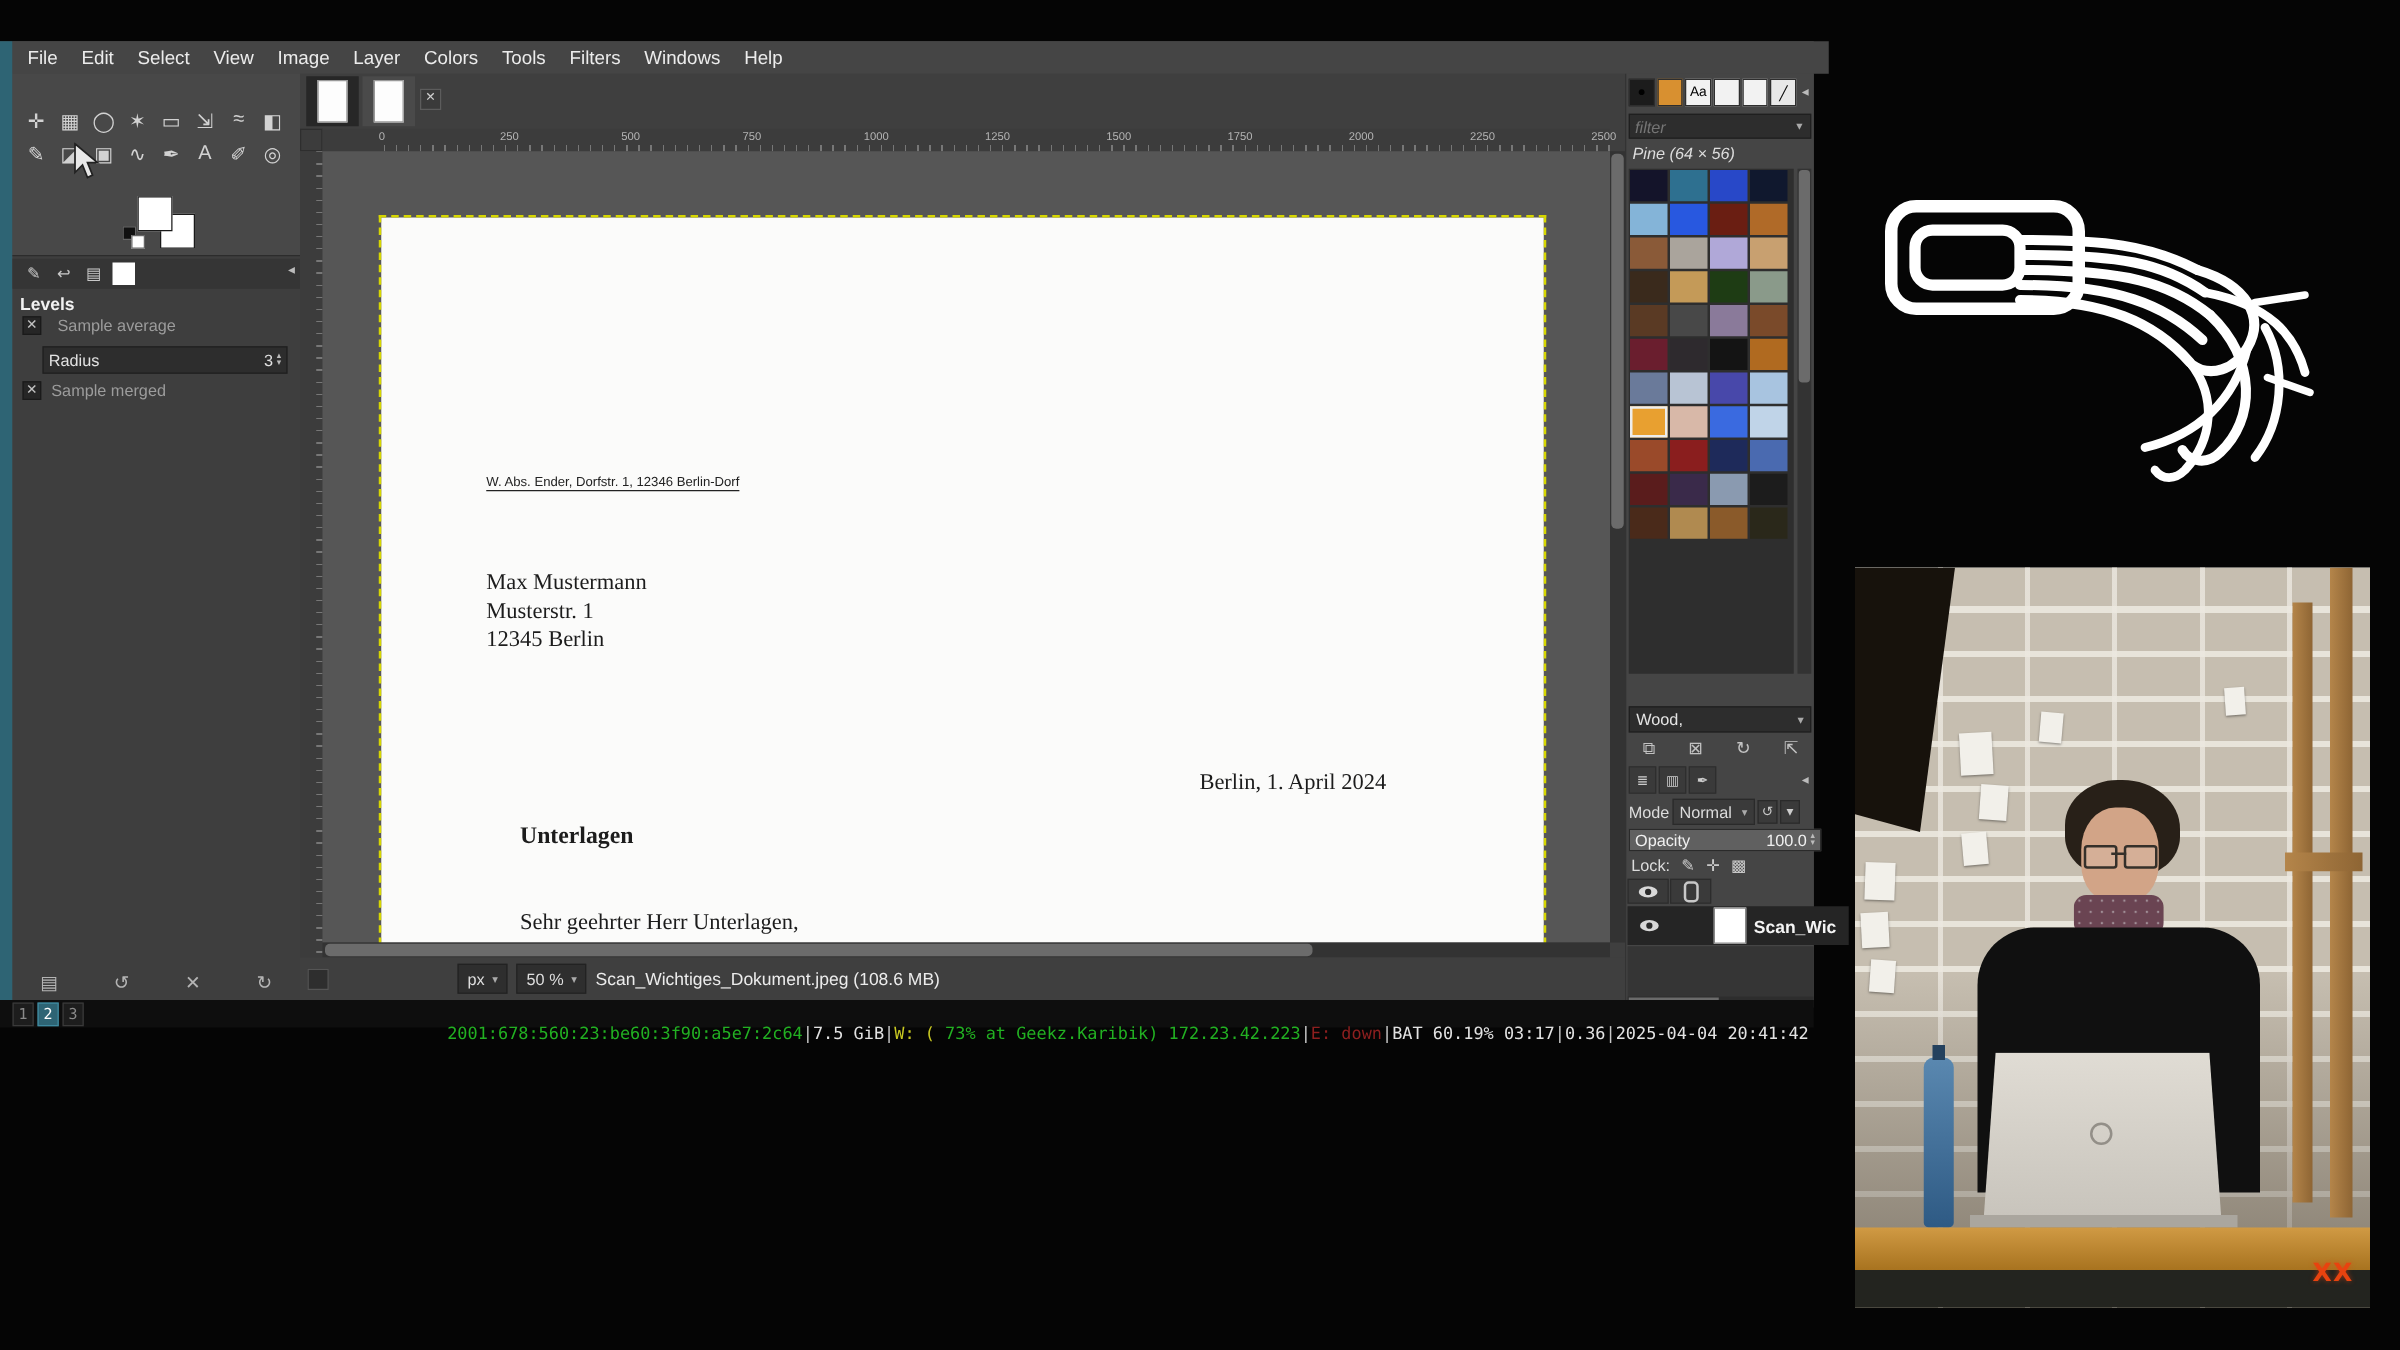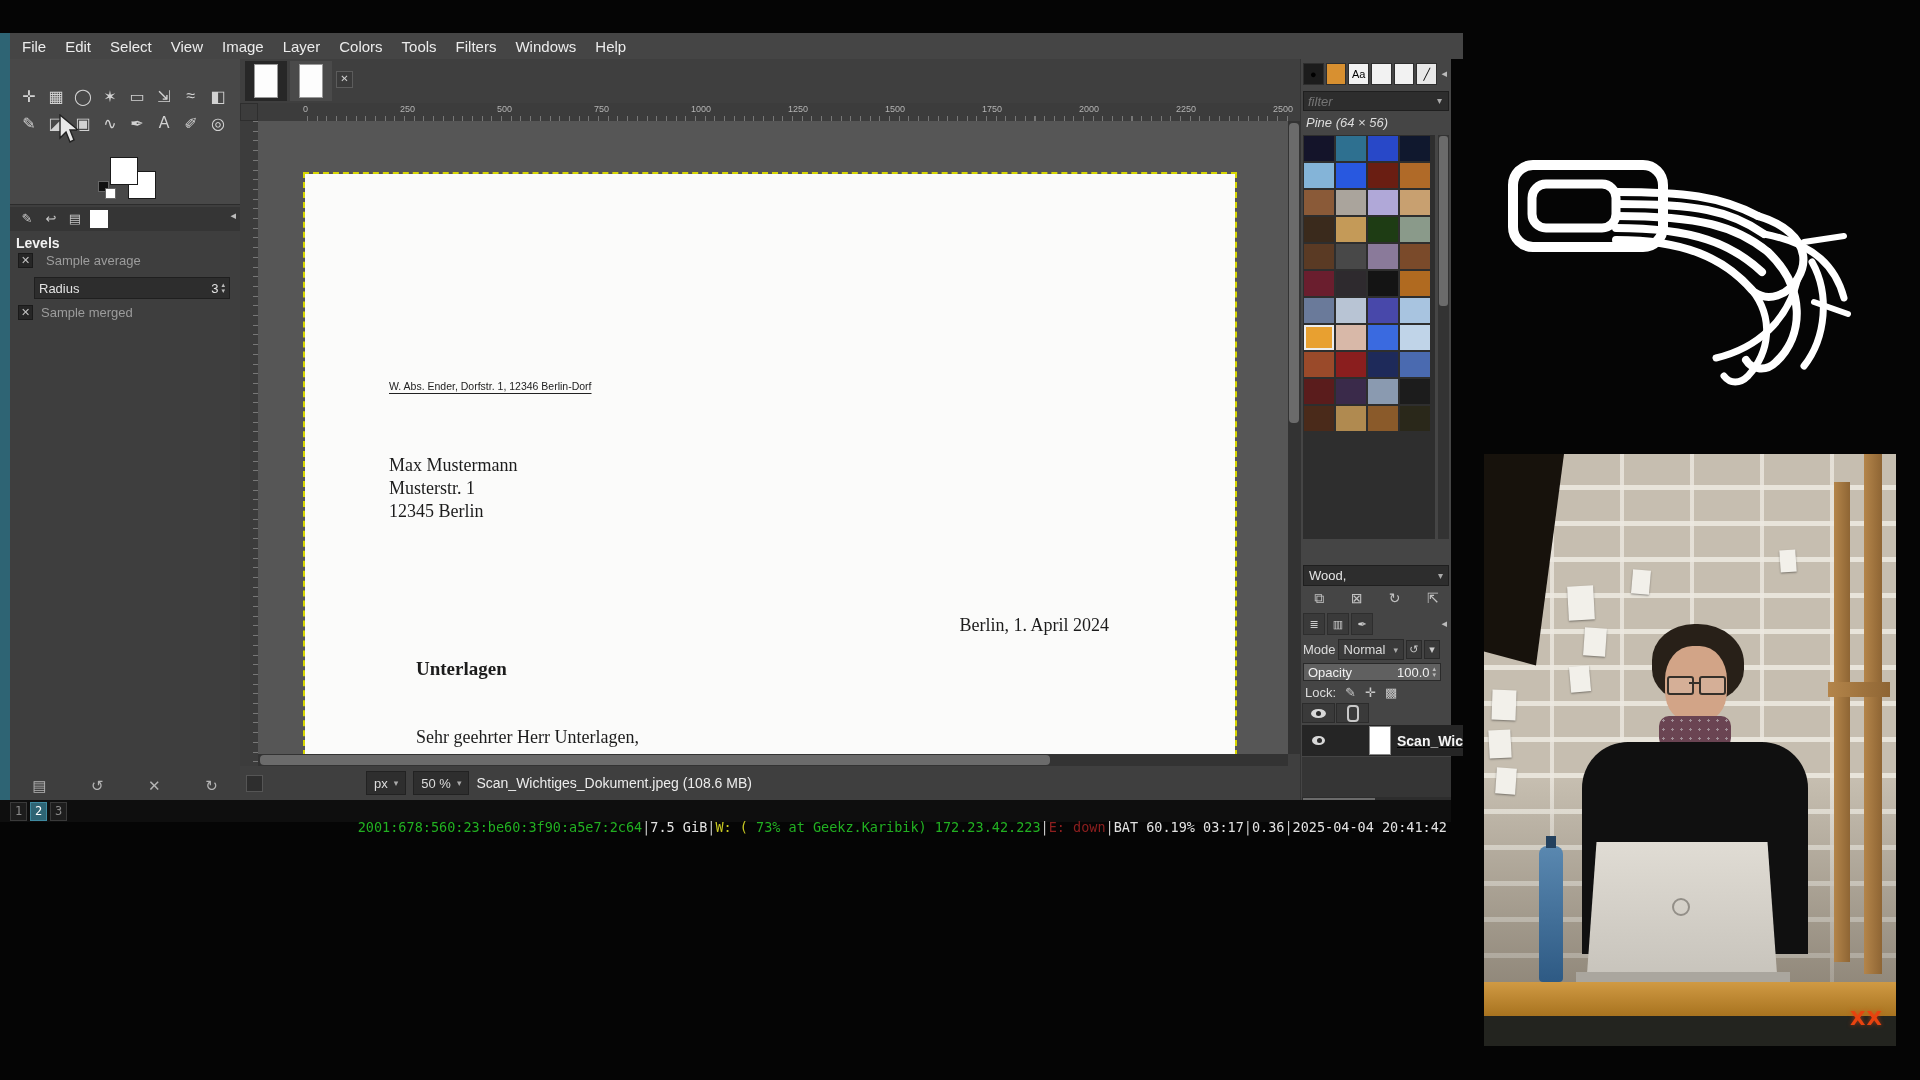--- a/index.html
+++ b/index.html
@@ -92,32 +92,32 @@
   #pat-scroll .thumb{position:absolute;left:1px;top:1px;width:9px;height:170px;background:#6b6b6b;border-radius:3px;}
   #wood-select{left:2px;top:506px;width:146px;height:21px;background:#2d2d2d;border:1px solid #1f1f1f;
                color:#e4e4e4;font-size:13px;display:flex;align-items:center;padding:0 5px;box-sizing:border-box;}
   #wood-select i{margin-left:auto;font-style:normal;font-size:10px;color:#aaa;}
   #pat-footer{left:0;top:531px;width:151px;display:flex;justify-content:space-around;color:#c2c2c2;font-size:14px;}
   #lay-tabs{left:2px;top:554px;width:100px;height:23px;display:flex;gap:2px;}
   #mode-row{left:2px;top:580px;width:148px;height:21px;display:flex;align-items:center;color:#dcdcdc;font-size:13px;gap:2px;}
   #mode-dd{background:#3a3a3a;border:1px solid #2a2a2a;height:19px;display:flex;align-items:center;gap:8px;padding:0 5px;}
   .sq-btn{width:16px;height:19px;background:#3a3a3a;border:1px solid #2a2a2a;color:#ccc;font-size:11px;
           display:flex;align-items:center;justify-content:center;box-sizing:border-box;}
-  #opacity-row{left:2px;top:604px;width:138px;height:18px;background:#606060;border:1px solid #2a2a2a;
+  #opacity-row{left:2px;top:604px;width:154px;height:18px;background:#606060;border:1px solid #2a2a2a;
                display:flex;align-items:center;color:#f0f0f0;font-size:13px;padding:0 4px;box-sizing:border-box;}
   #opacity-row .val{margin-left:auto;}
   #lock-row{left:4px;top:626px;display:flex;align-items:flex-start;gap:9px;color:#dcdcdc;font-size:13px;}
   #lock-row span{color:#c8c8c8;font-size:13px;}
   #layer-header{left:1px;top:644px;width:149px;height:21px;display:flex;gap:1px;}
   .lh-cell{width:33px;height:20px;background:#3a3a3a;border:1px solid #2c2c2c;box-sizing:border-box;
            display:flex;align-items:center;justify-content:center;}
   .eye{width:15px;height:9px;background:#d8d8d8;border-radius:50%;position:relative;}
   .eye::after{content:"";position:absolute;left:5px;top:2px;width:5px;height:5px;background:#2a2a2a;border-radius:50%;}
   .chain-ic{width:8px;height:13px;border:2px solid #c8c8c8;border-radius:4px;}
-  #layer-row{left:1px;top:666px;width:161px;height:31px;background:#252525;display:flex;align-items:center;text-decoration:underline;}
+  #layer-row{left:1px;top:666px;width:177px;height:31px;background:#252525;display:flex;align-items:center;}
   #layer-row .thumbwrap{width:24px;height:27px;background:#fff;border:1px solid #888;margin-left:44px;}
   #layer-name{color:#f4f4f4;font-size:14px;font-weight:bold;margin-left:6px;white-space:nowrap;}
   #layers-empty{left:1px;top:698px;width:149px;height:40px;background:#353535;}
   #lay-scroll{left:1px;top:738px;width:149px;height:9px;background:#2d2d2d;}
   #lay-scroll .thumb{position:absolute;left:1px;top:1px;width:72px;height:7px;background:#6b6b6b;}
   #lay-footer{left:0;top:749px;width:151px;display:flex;justify-content:space-around;color:#c6c6c6;font-size:13px;}
 
   
   #sysbar{left:0;top:800px;width:1451px;height:22px;background:#0e0e0e;display:flex;align-items:center;}
   #workspaces{display:flex;gap:3px;margin-left:10px;}

